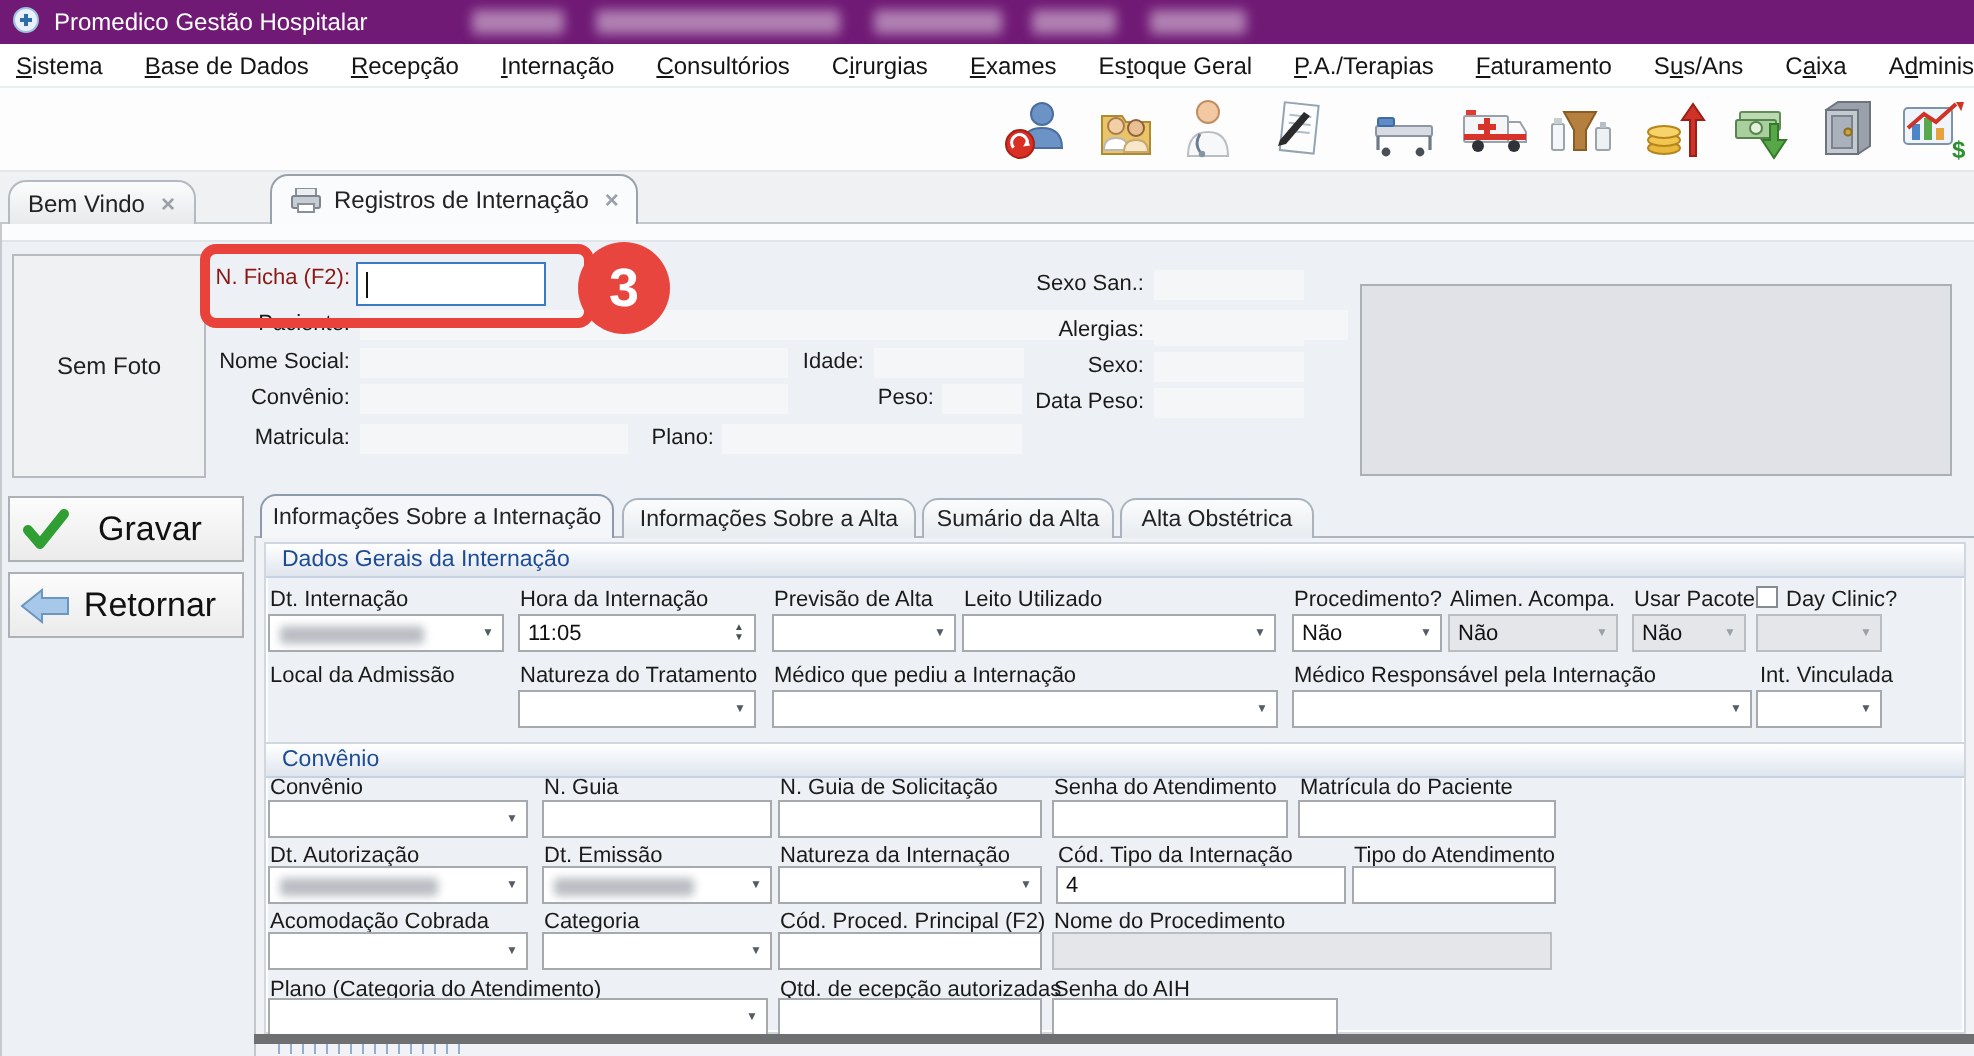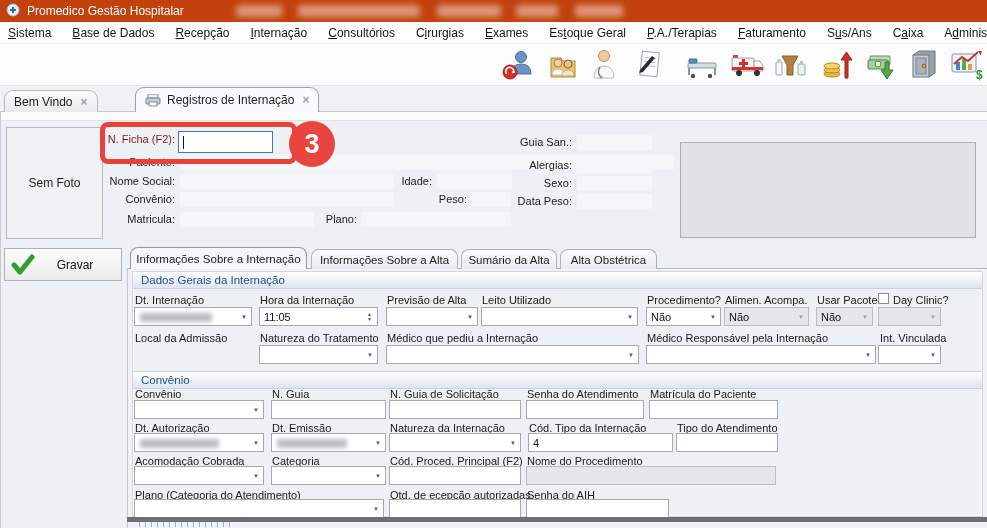--- a/index.html
+++ b/index.html
@@ -1,21 +1,21 @@
 <!DOCTYPE html>
 <html><head>
 <meta charset="utf-8">
 <style>
   *{margin:0;padding:0;box-sizing:border-box}
   html,body{width:987px;height:528px}
   body{font-family:"Liberation Sans","DejaVu Sans",sans-serif;background:#eef1f4;overflow:hidden}
   #app{position:relative;width:987px;height:528px;background:#eef1f4;overflow:hidden;font-size:11px;color:#1a1a1a}
 
   
-  .titlebar{position:absolute;left:0;top:0;width:987px;height:22px;background:#c2410c;color:#fff;display:flex;align-items:center;padding-left:6px}
+  .titlebar{position:absolute;left:0;top:0;width:987px;height:22px;background:#701a75;color:#fff;display:flex;align-items:center;padding-left:6px}
   .titlebar .ttl{font-size:12px;margin-left:7px;white-space:nowrap}
   .tb-redact{position:absolute;top:5px;height:12px;background:rgba(255,255,255,.45);filter:blur(3px);border-radius:2px}
 
   
   .menubar{position:absolute;left:0;top:22px;width:987px;height:22px;background:#fff;display:flex;align-items:center;padding-left:8px;border-bottom:1px solid #e9eef3}
   .menu-item{font-size:12px;color:#141414;white-space:nowrap;cursor:default;padding:2px 0;margin-right:21px}
   .menu-item:last-child{margin-right:0}
 
   
   .toolbar{position:absolute;left:0;top:44px;width:987px;height:42px;background:#fdfdfe;border-bottom:1px solid #e4e7ea}
@@ -39,21 +39,21 @@
   .pl.r{text-align:right}
   .maroon{color:#8a1713}
   .vstrip{position:absolute;height:15px;background:#f4f6f8}
   .obsbox{position:absolute;left:680px;top:142px;width:296px;height:96px;background:#e0e2e7;border:1px solid #abb0b6}
   .redbox{position:absolute;left:100px;top:122px;width:197px;height:42px;border:5px solid #e8423b;border-radius:8px;z-index:4}
   .badge{position:absolute;left:289px;top:121px;width:46px;height:46px;border-radius:50%;background:#e8453e;color:#fff;display:flex;align-items:center;justify-content:center;font-size:27px;font-weight:bold;z-index:4}
   .nficha{position:absolute;left:178px;top:131px;width:95px;height:22px;background:#fff;border:1px solid #3a79c3;z-index:3}
   .caret{position:absolute;left:4px;top:4px;width:1px;height:13px;background:#111}
 
   
-  .sidebtn{position:absolute;left:4px;width:118px;height:33px;background:linear-gradient(#fcfcfc,#ebebeb);border:1px solid #adb1b5;display:flex;align-items:center;font-size:12px;color:#111;cursor:default}
+  .sidebtn{position:absolute;left:4px;width:118px;height:33px;background:linear-gradient(#fcfcfc,#ebebeb);border:1px solid #adb1b5;display:flex;align-items:center;font-size:17px;color:#111;cursor:default}
   .sidebtn .ic{width:36px;display:flex;justify-content:center}
   .sidebtn .lbl{flex:1;text-align:center;padding-right:12px}
 
   
   .panel{position:absolute;left:127px;top:268px;width:860px;height:260px;background:#f0f2f5;border-top:1px solid #adb5bf;border-left:1px solid #c2c7cd}
   .itab{position:absolute;height:20px;top:249px;display:flex;align-items:center;justify-content:center;border:1px solid #aab3bd;border-bottom:none;border-radius:8px 8px 0 0;background:linear-gradient(#fbfcfd,#e8ebef);font-size:11.5px;color:#222;z-index:2;white-space:nowrap}
   .itab.active{top:247px;height:22px;background:#f4f6f9;border-color:#8b9aac;z-index:3}
 
   
   .grp{position:absolute;background:#edf0f4;border:1px solid #d1d7de;box-shadow:inset 0 0 0 1px #fff}
@@ -246,39 +246,47 @@
   <span class="vstrip" style="left:577px;top:194px;width:75px"></span>
 
   <span class="pl r maroon" style="left:85px;top:133px;width:90px">N. Ficha (F2):</span>
   <span class="pl r" style="left:85px;top:156px;width:90px">Paciente:</span>
   <span class="pl r" style="left:85px;top:175px;width:90px">Nome Social:</span>
   <span class="pl r" style="left:85px;top:193px;width:90px">Convênio:</span>
   <span class="pl r" style="left:85px;top:213px;width:90px">Matricula:</span>
   <span class="pl r" style="left:355px;top:175px;width:77px">Idade:</span>
   <span class="pl r" style="left:390px;top:193px;width:77px">Peso:</span>
   <span class="pl r" style="left:280px;top:213px;width:77px">Plano:</span>
-  <span class="pl r" style="left:495px;top:136px;width:77px">Guia San.:</span>
+  <span class="pl r" style="left:495px;top:136px;width:77px">Sexo San.:</span>
   <span class="pl r" style="left:495px;top:159px;width:77px">Alergias:</span>
   <span class="pl r" style="left:495px;top:177px;width:77px">Sexo:</span>
   <span class="pl r" style="left:495px;top:195px;width:77px">Data Peso:</span>
 
   <div class="nficha">
       <span class="caret"></span>
     </div>
   <div class="obsbox"></div>
   <div class="redbox"></div>
   <div class="badge">3</div>
 
   <div class="sidebtn" style="top:248px">
     <span class="ic">
         <svg width="24" height="22" viewBox="0 0 24 22">
           <path d="M3 11 L9 18 L21 3" stroke="#2f9e33" stroke-width="5" fill="none" stroke-linecap="round" stroke-linejoin="round"></path>
         </svg>
       </span>
     <span class="lbl">Gravar</span>
+  </div>
+  <div class="sidebtn" style="top:286px">
+    <span class="ic">
+        <svg width="26" height="18" viewBox="0 0 26 18">
+          <path d="M11 1 v4 h13 v8 H11 v4 L1 9 z" fill="#a7c8e8" stroke="#6b96c2"></path>
+        </svg>
+      </span>
+    <span class="lbl">Retornar</span>
   </div>
 
   <div class="panel"></div>
   <div id="innertabs">
       <div class="itab active" style="left: 130px; width: 177px;">Informações Sobre a Internação</div>
       <div class="itab" style="left: 311px; width: 147px;">Informações Sobre a Alta</div>
       <div class="itab" style="left: 461px; width: 96px;">Sumário da Alta</div>
       <div class="itab" style="left: 560px; width: 97px;">Alta Obstétrica</div>
     </div>
 

